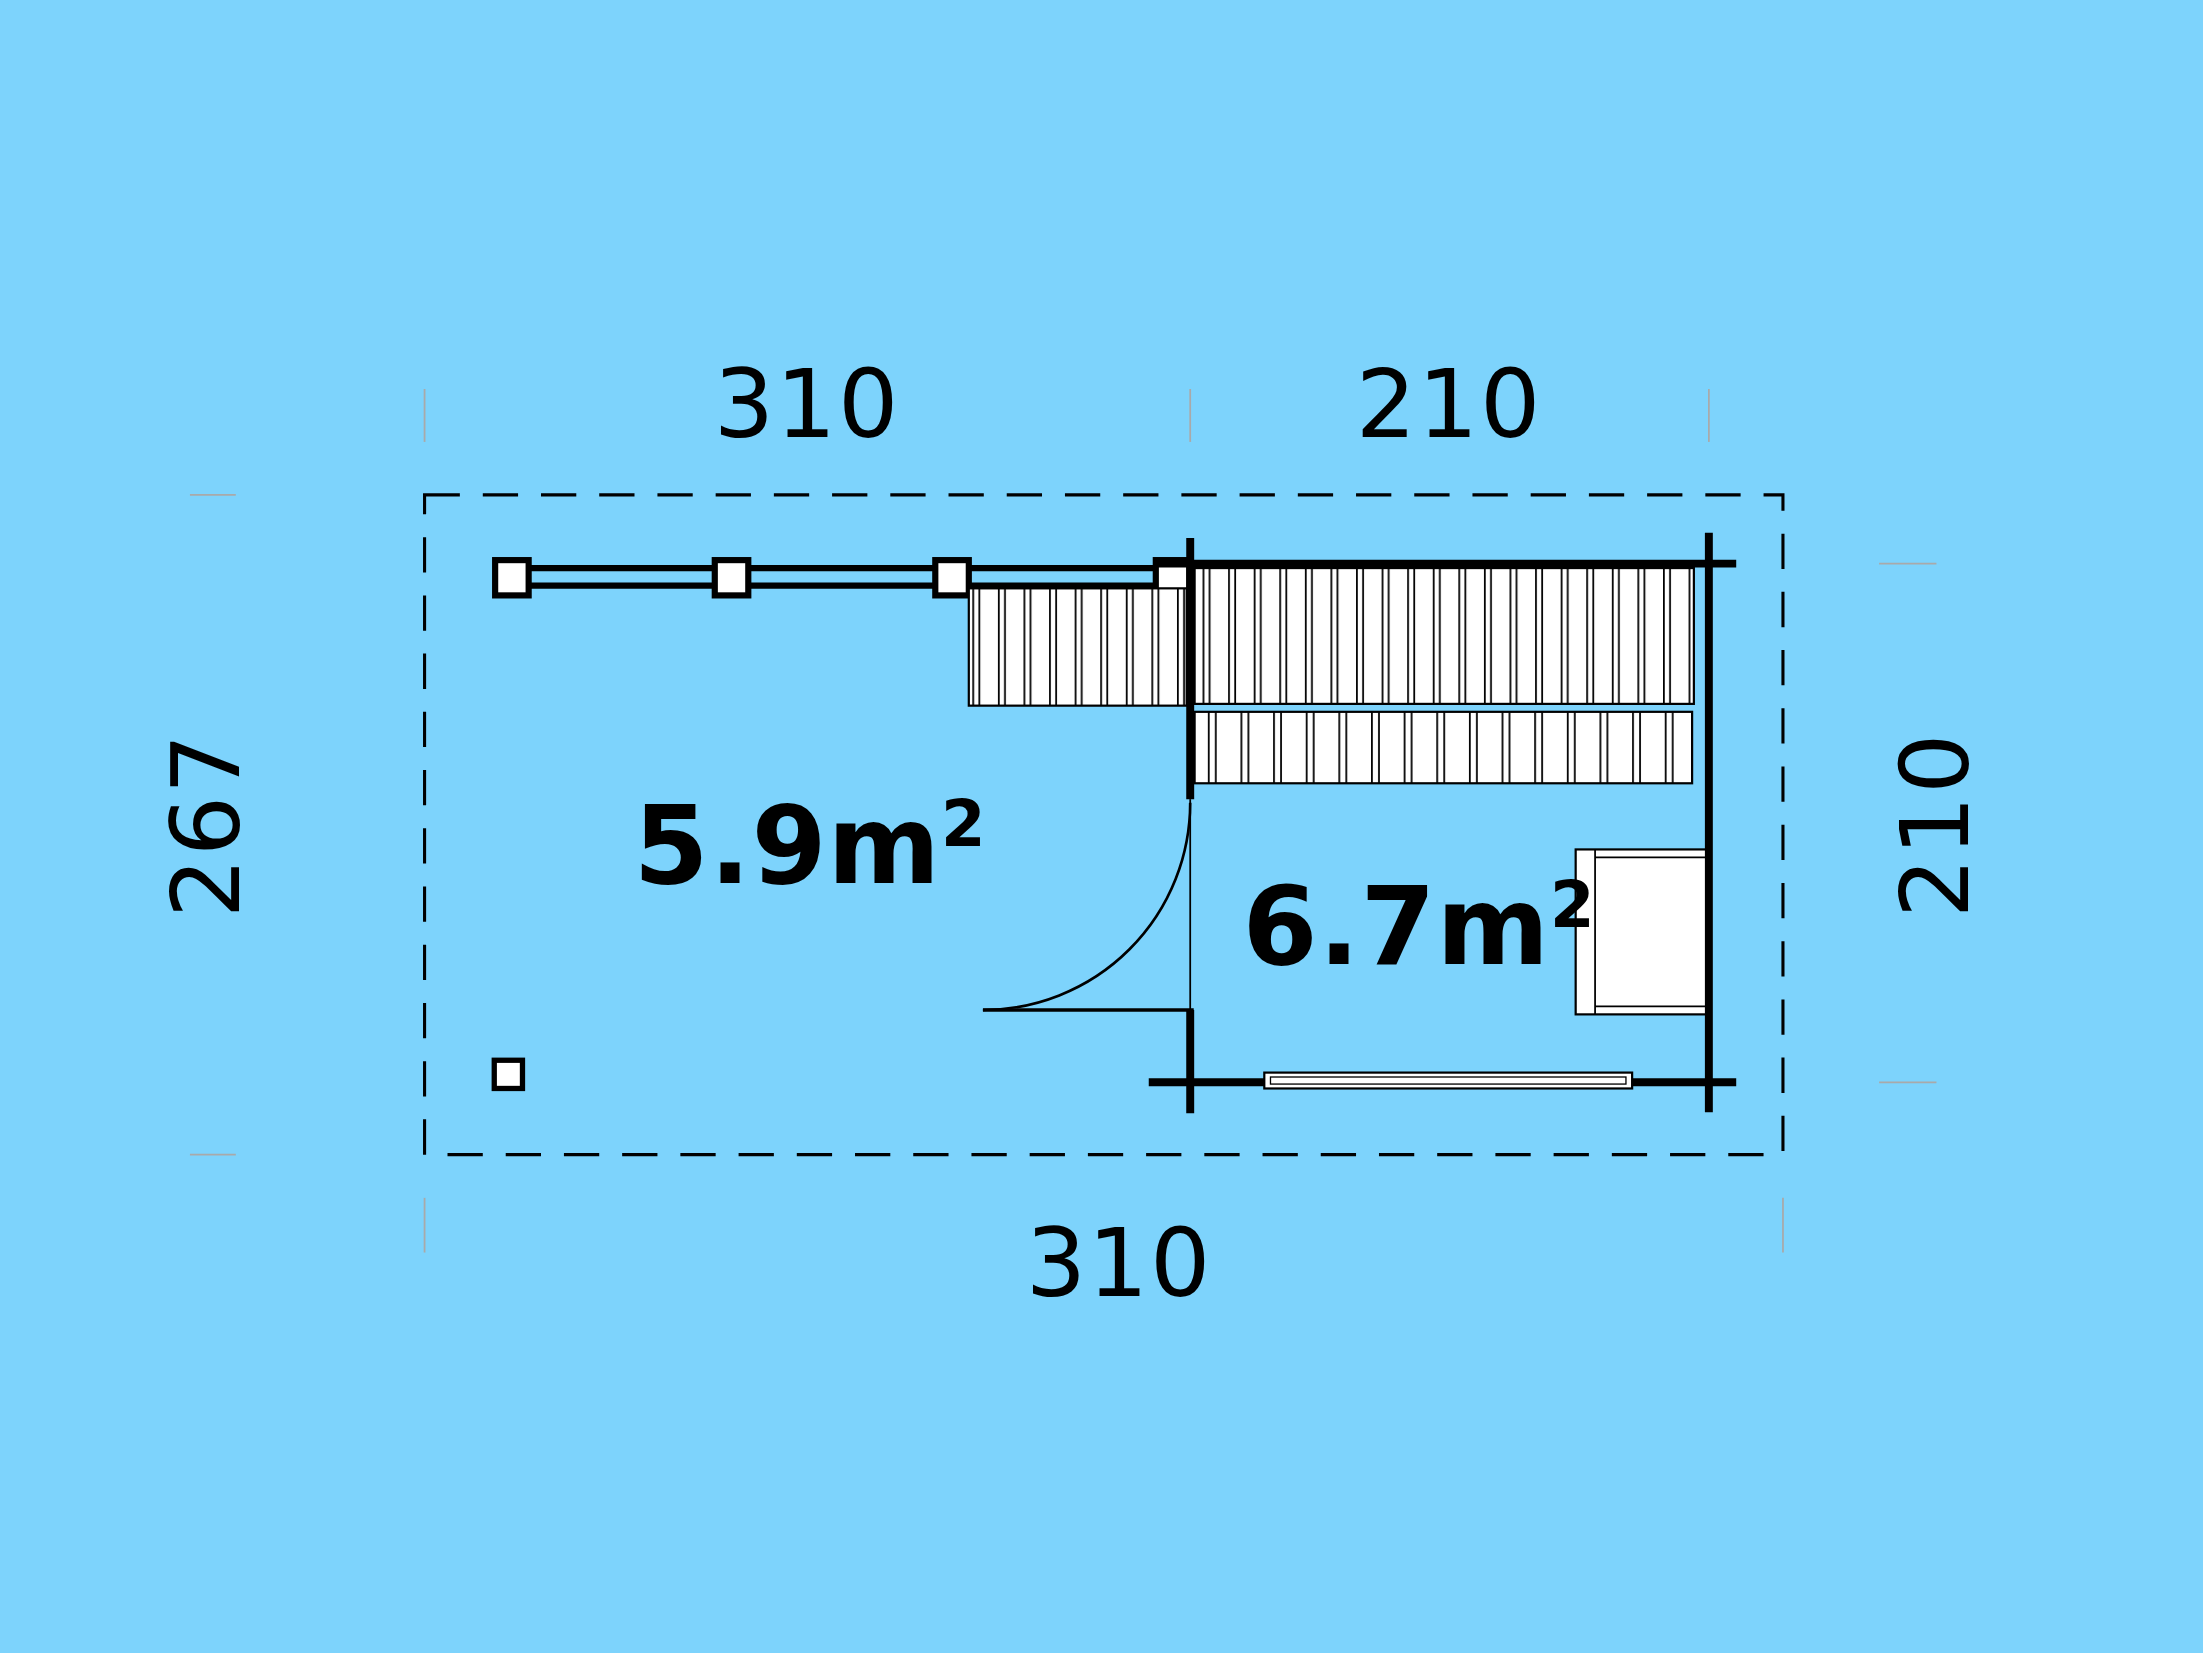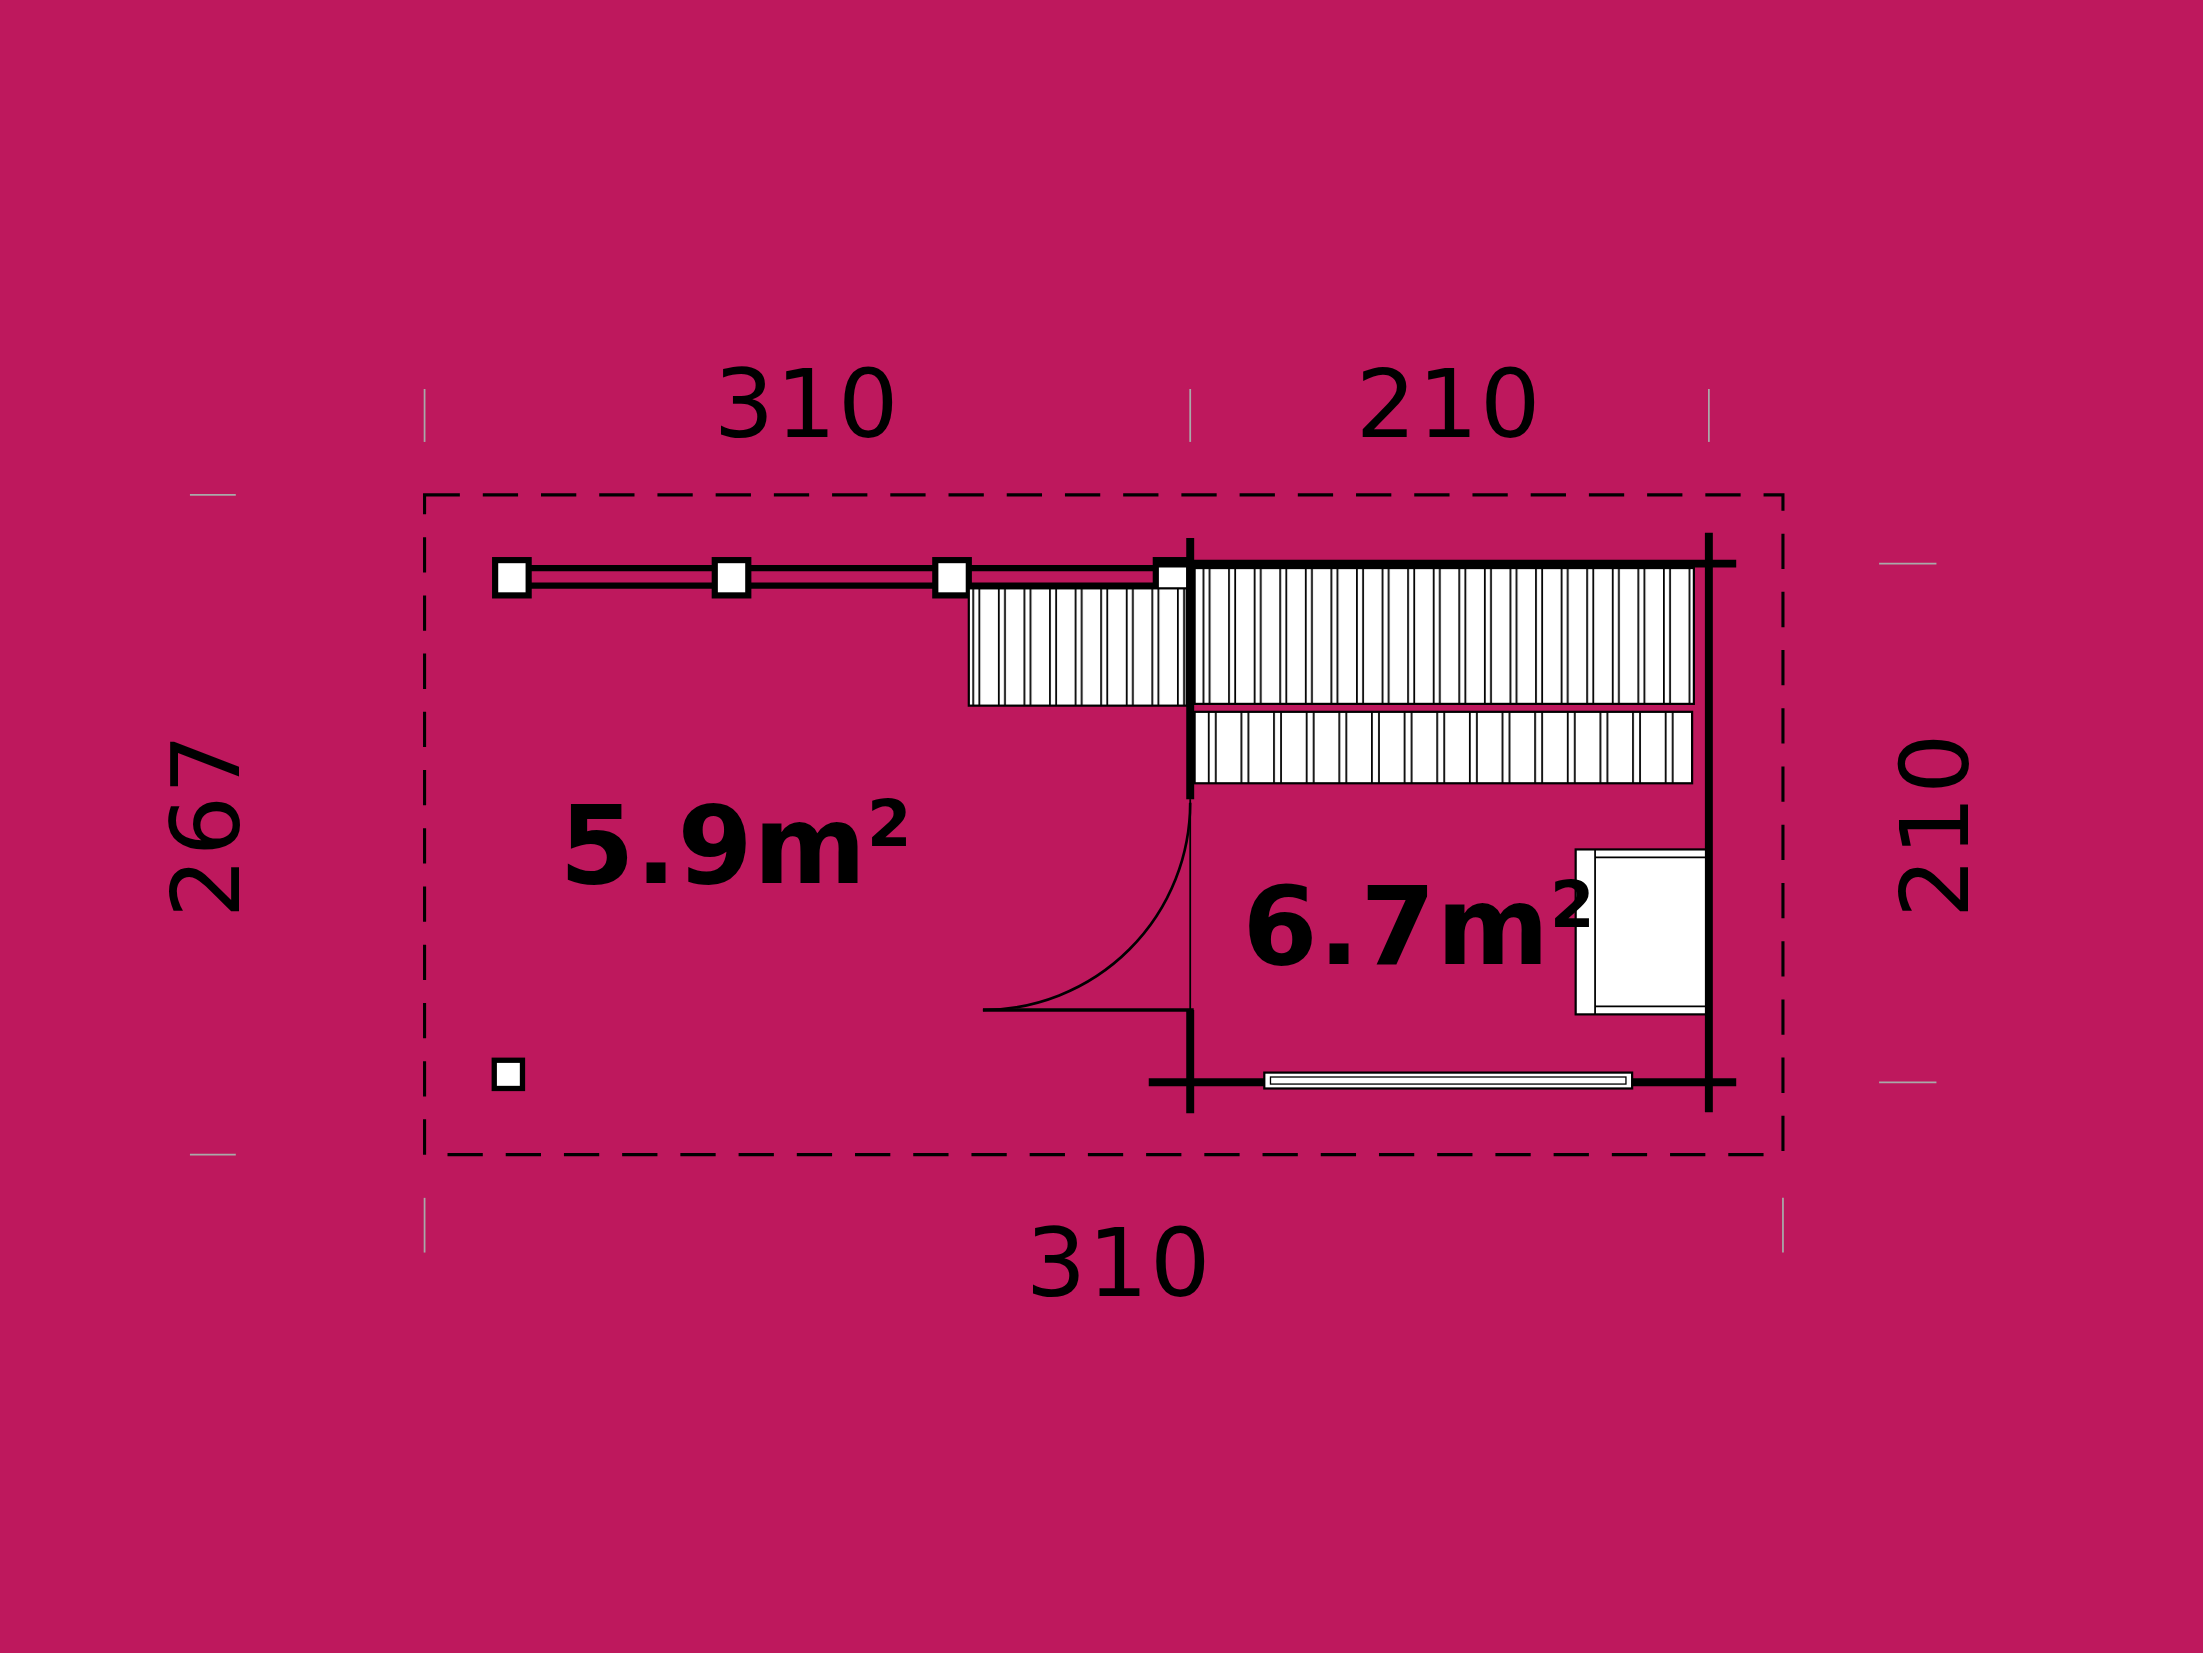--- a/index.html
+++ b/index.html
@@ -1,19 +1,19 @@
 <!DOCTYPE html>
 <html style="font-size:14px"><head>
 <meta charset="utf-8">
 <style>
   html,body{margin:0;padding:0;background:#ffffff;}
   #stage{
     position:relative;
     width:2204px;height:1653px;
-    background:#be185d;
+    background:#7dd3fc;
     font-family:"DejaVu Sans","Liberation Sans",sans-serif;
     overflow:hidden;
   }
   #plan-svg{position:absolute;left:0;top:0;}
   .dim{
     position:absolute;
     font-size:95px;
     color:#000;
     white-space:nowrap;
     transform:translate(-50%,-50%);
@@ -110,21 +110,21 @@
 
     <rect x="560" y="1202" width="32" height="32" fill="#ffffff" stroke="#000000" stroke-width="6"></rect>
   </svg>
 
   <div class="dim" style="left:807px;top:404px;">310</div>
   <div class="dim" style="left:1449px;top:404px;">210</div>
   <div class="dim vert" style="left:206px;top:825px;">267</div>
   <div class="dim vert" style="left:1935px;top:825px;">210</div>
   <div class="dim" style="left:1119px;top:1263px;">310</div>
 
-  <div class="area" style="left:736px;top:845px;">
+  <div class="area" style="left:810px;top:845px;">
     <span>5.9</span><span>m</span><sup>2</sup>
   </div>
   <div class="area" style="left:1419px;top:926px;">
     <span>6.7</span><span>m</span><sup>2</sup>
   </div>
 
 </div>
 
 
 </body></html>

